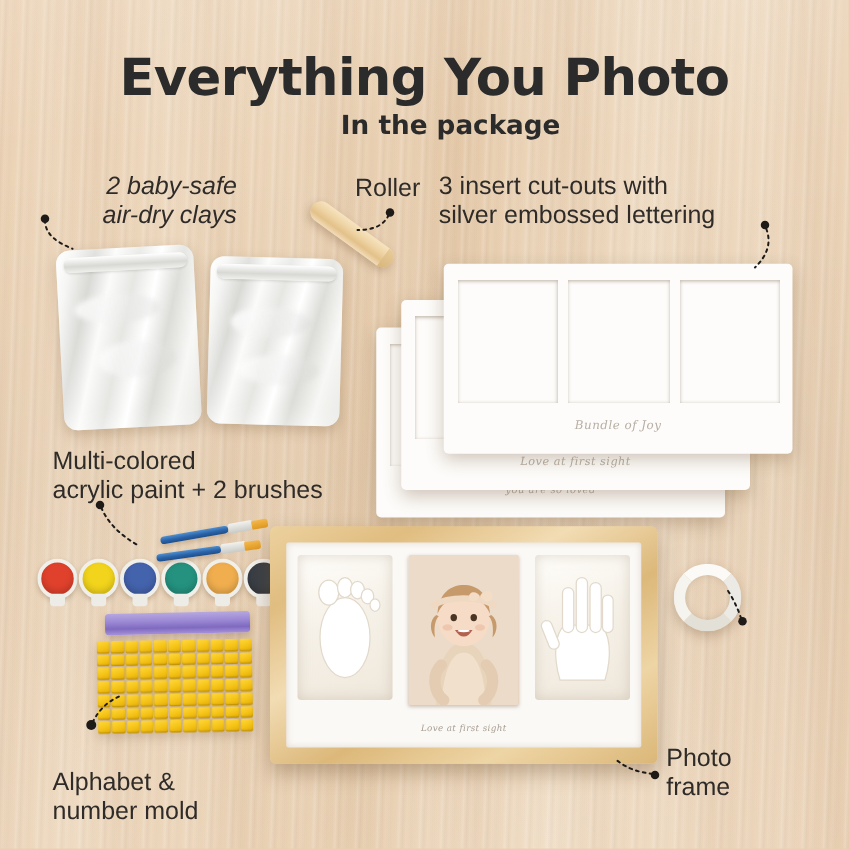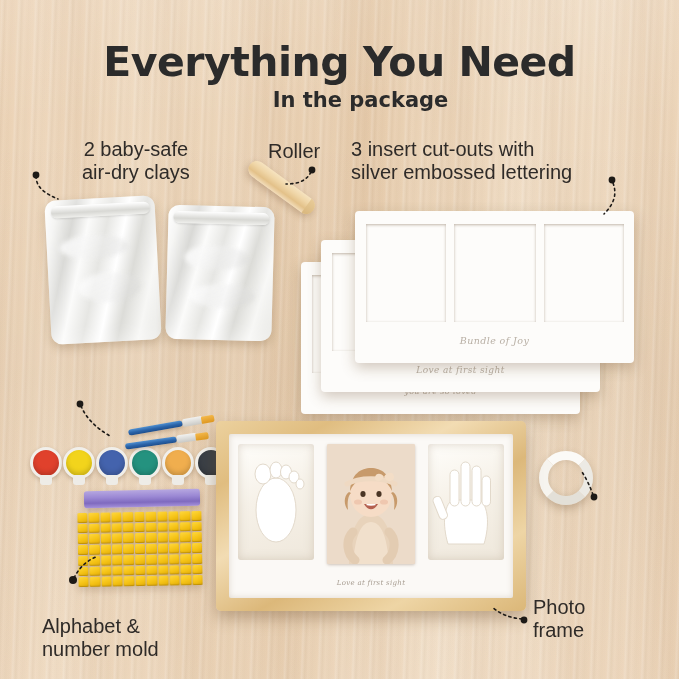--- a/index.html
+++ b/index.html
@@ -38,22 +38,22 @@
     font-size:21px;font-weight:700;color:#2b2b2b;
     font-family:"DejaVu Sans", sans-serif;
     padding-left:42px;
   }
 
   
   .label{
     position:absolute;color:#2f2b28;font-size:20px;line-height:1.15;
     font-family:"Liberation Sans", sans-serif;white-space:pre-line;
   }
-  .lbl-clay{left:82px;top:138px;text-align:center;}
-  .lbl-roller{left:268px;top:140px;}
+  .lbl-clay{left:82px;top:138px;text-align:right;font-style:italic;}
+  .lbl-roller{left:284px;top:140px;}
   .lbl-inserts{left:351px;top:138px;}
   .lbl-paint{left:42px;top:358px;}
   .lbl-alpha{left:42px;top:591px;margin-top:24px;}
   .lbl-tape{left:533px;top:505px;}
   .lbl-photo{left:533px;top:596px;}
 
   
   .leader{position:absolute;overflow:visible;pointer-events:none;}
   .leader path{fill:none;stroke:#1d1a17;stroke-width:1.6;stroke-dasharray:2.2 3.4;stroke-linecap:round;}
   .leader circle{fill:#1d1a17;}
@@ -187,21 +187,21 @@
     box-sizing:border-box;
     box-shadow:0 4px 9px rgba(110,80,50,.30), inset 0 0 6px rgba(160,140,115,.35);
     background:transparent;
   }
 </style>
 </head>
 <body>
 
 <div id="stage">
 
-  <div class="title">Everything You Need</div>
+  <div class="title">Everything You Photo</div>
   <div class="subtitle">In the package</div>
 
   <div id="clay1" class="clay">
     <div class="seam" style="top:6px;"></div>
     <div class="crease" style="left:12%;top:26%;width:62%;height:16%;"></div>
     <div class="crease" style="left:26%;top:52%;width:58%;height:20%;"></div>
   </div>
   <div id="clay2" class="clay">
     <div class="seam" style="top:6px;"></div>
     <div class="crease" style="left:16%;top:30%;width:60%;height:18%;"></div>
@@ -431,18 +431,20 @@
 
     <circle cx="524" cy="620" r="3.4"></circle>
     <path d="M522 619 C510 618 500 614 492 607"></path>
   </svg>
 
   <div class="label lbl-clay">2 baby-safe
 air-dry clays</div>
   <div class="label lbl-roller">Roller</div>
   <div class="label lbl-inserts">3 insert cut-outs with
 silver embossed lettering</div>
+  <div class="label lbl-paint">Multi-colored
+acrylic paint + 2 brushes</div>
   <div class="label lbl-alpha">Alphabet &amp;
 number mold</div>
   <div class="label lbl-photo">Photo
 frame</div>
 
 </div>
 
 </body></html>

